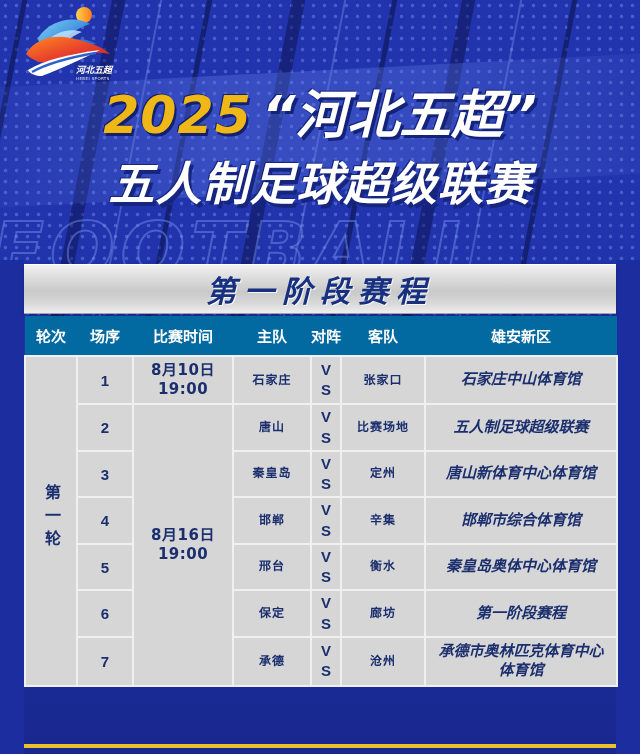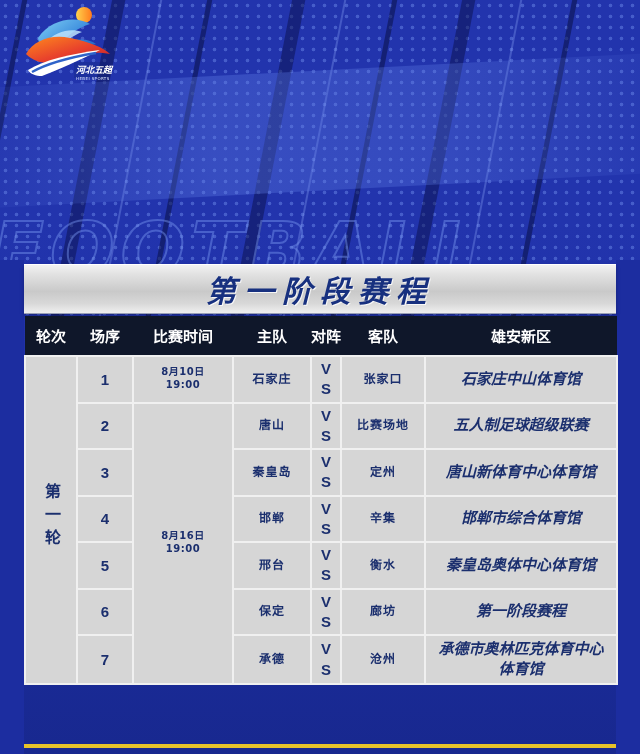--- a/index.html
+++ b/index.html
@@ -106,42 +106,42 @@
     font-family:"DejaVu Sans","Liberation Sans",sans-serif;
   }
 
   
   .table-area{
     position:absolute;left:24px;top:316px;width:592px;
   }
   table{border-collapse:collapse;width:592px;table-layout:fixed;}
 
   thead th{
-    background:#0f172a;
+    background:#0369a1;
     color:#ffffff;
     font-size:15px;font-weight:bold;
     padding:9px 0 9px 0;
     border:none;
     font-family:Liberation Sans, sans-serif;
   }
   thead tr{background:#1f31a3;}
 
   tbody td{
     background:#d6d6d6;
     color:#1b2f6e;
     font-size:15px;font-weight:bold;
     text-align:center;
     vertical-align:middle;
     border:2px solid #f0f0f0;
     padding:4px 2px;
     line-height:1.28;
     font-family:"DejaVu Sans","Liberation Sans",sans-serif;
   }
   td.num{font-size:15px;font-family:"Liberation Sans",sans-serif;}
-  td.time{font-size:10px;letter-spacing:.5px;}
+  td.time{font-size:15px;letter-spacing:.5px;}
   td.vs{
     font-size:15px;letter-spacing:0;
     font-family:"Liberation Sans",sans-serif;
     line-height:1.35;
     padding:2px 0;
   }
   td.round{
     font-size:16px;
     letter-spacing:2px;
     padding:0 4px;
@@ -225,20 +225,26 @@
 
       <path d="M10 66 C26 56 52 50 82 46 C62 56 40 66 24 72 C18 72 12 70 10 66 Z" fill="#ffffff"></path>
       <path d="M14 68 C30 59 54 53 78 49" stroke="#2f63c9" stroke-width="2.4" fill="none"></path>
 
       <rect x="56" y="58" width="34" height="16" fill="#0d1e6e" opacity=".25"></rect>
       <text x="58" y="69" font-family="DejaVu Sans, sans-serif" font-size="9" font-weight="bold" fill="#ffffff" font-style="italic">河北五超</text>
       <text x="58" y="76" font-family="DejaVu Sans, sans-serif" font-size="4" fill="#dfe8ff" letter-spacing="0.4">HEBEI SPORTS</text>
     </svg>
   </div>
 
+  <div class="title-wrap">
+    <div class="t-line1">
+      <span class="t-year">2025</span><span class="t-name">“河北五超”</span>
+    </div>
+    <div class="t-line2">五人制足球超级联赛</div>
+  </div>
 
   <div class="banner">
     <span class="banner-text">第一阶段赛程</span>
   </div>
 
   <div class="table-area">
     <table>
       <colgroup>
         <col style="width:52px">
         <col style="width:56px">

